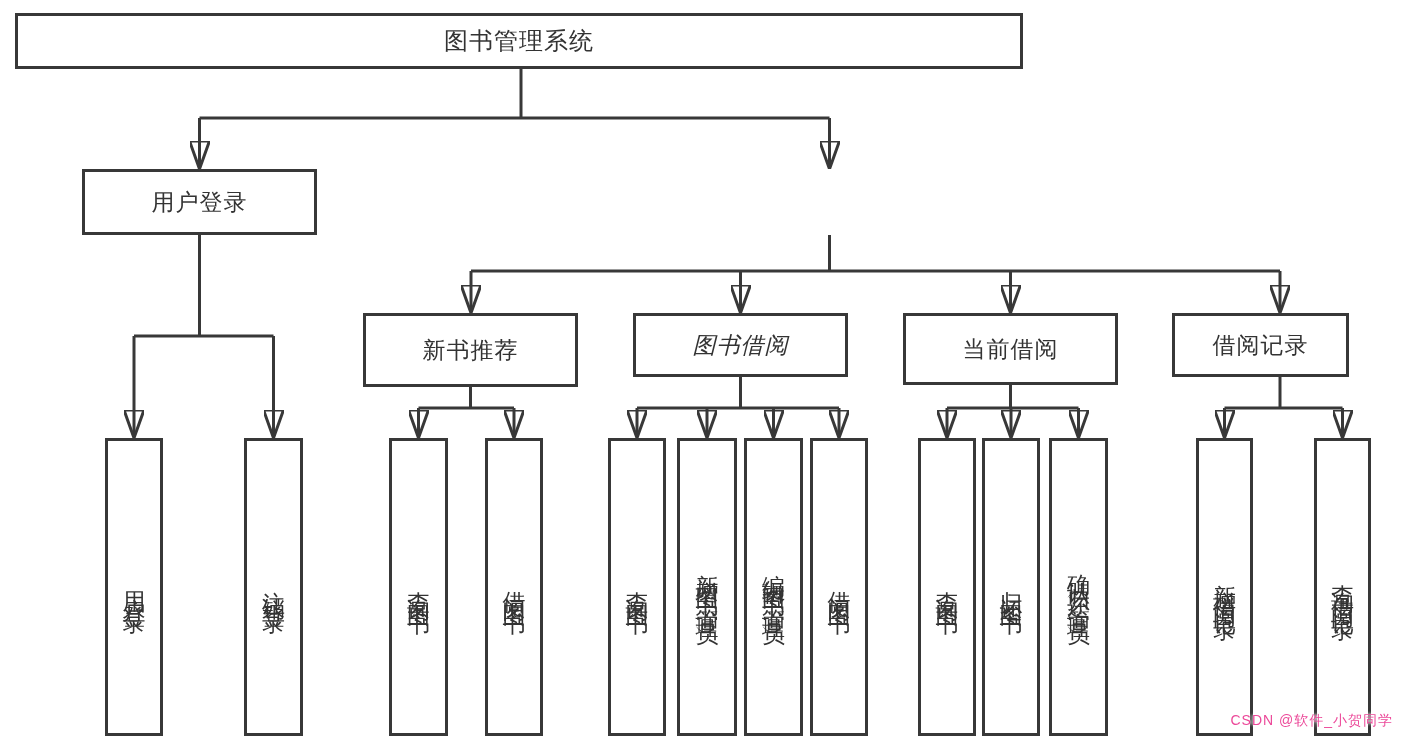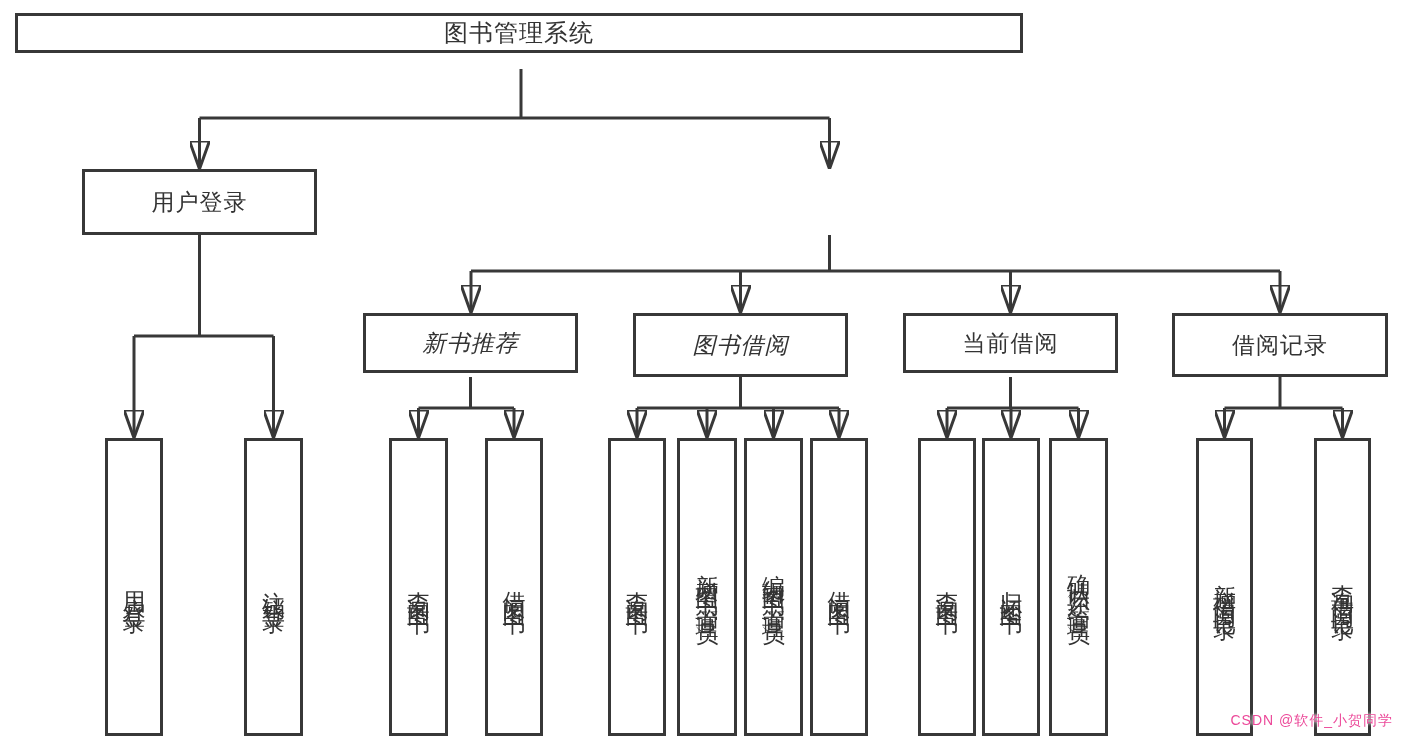--- a/index.html
+++ b/index.html
@@ -85,38 +85,38 @@
     </g>
 
     <g>
       <path d="M1280,377 V408"></path>
       <path d="M1224.5,408 H1342.5"></path>
       <line x1="1224.5" y1="408" x2="1224.5" y2="437" marker-end="url(#arrowhead)"></line>
       <line x1="1342.5" y1="408" x2="1342.5" y2="437" marker-end="url(#arrowhead)"></line>
     </g>
   </svg>
 
-  <div class="box" style="left:15px;top:13px;width:1008px;height:40px;justify-content:center;">
+  <div class="box" style="left:15px;top:13px;width:1008px;height:56px;justify-content:center;">
     <span class="root-label">图书管理系统</span>
   </div>
 
   <div class="box" style="left:82px;top:169px;width:235px;height:66px;">
     <span class="h-label">用户登录</span>
   </div>
 
-  <div class="box" style="left:363px;top:313px;width:215px;height:60px;font-style:italic;">
+  <div class="box" style="left:363px;top:313px;width:215px;height:74px;">
     <span class="h-label">新书推荐</span>
   </div>
   <div class="box" style="left:633px;top:313px;width:215px;height:64px;font-style:italic;">
     <span class="h-label">图书借阅</span>
   </div>
-  <div class="box" style="left:903px;top:313px;width:215px;height:60px;">
+  <div class="box" style="left:903px;top:313px;width:215px;height:72px;">
     <span class="h-label">当前借阅</span>
   </div>
-  <div class="box" style="left:1172px;top:313px;width:216px;height:64px;">
+  <div class="box" style="left:1172px;top:313px;width:177px;height:64px;">
     <span class="h-label">借阅记录</span>
   </div>
 
   <div class="box" style="left:105px;top:438px;width:58px;height:298px;">
     <span class="v-label">用户登录</span>
   </div>
   <div class="box" style="left:244px;top:438px;width:59px;height:298px;">
     <span class="v-label">注销登录</span>
   </div>
 

